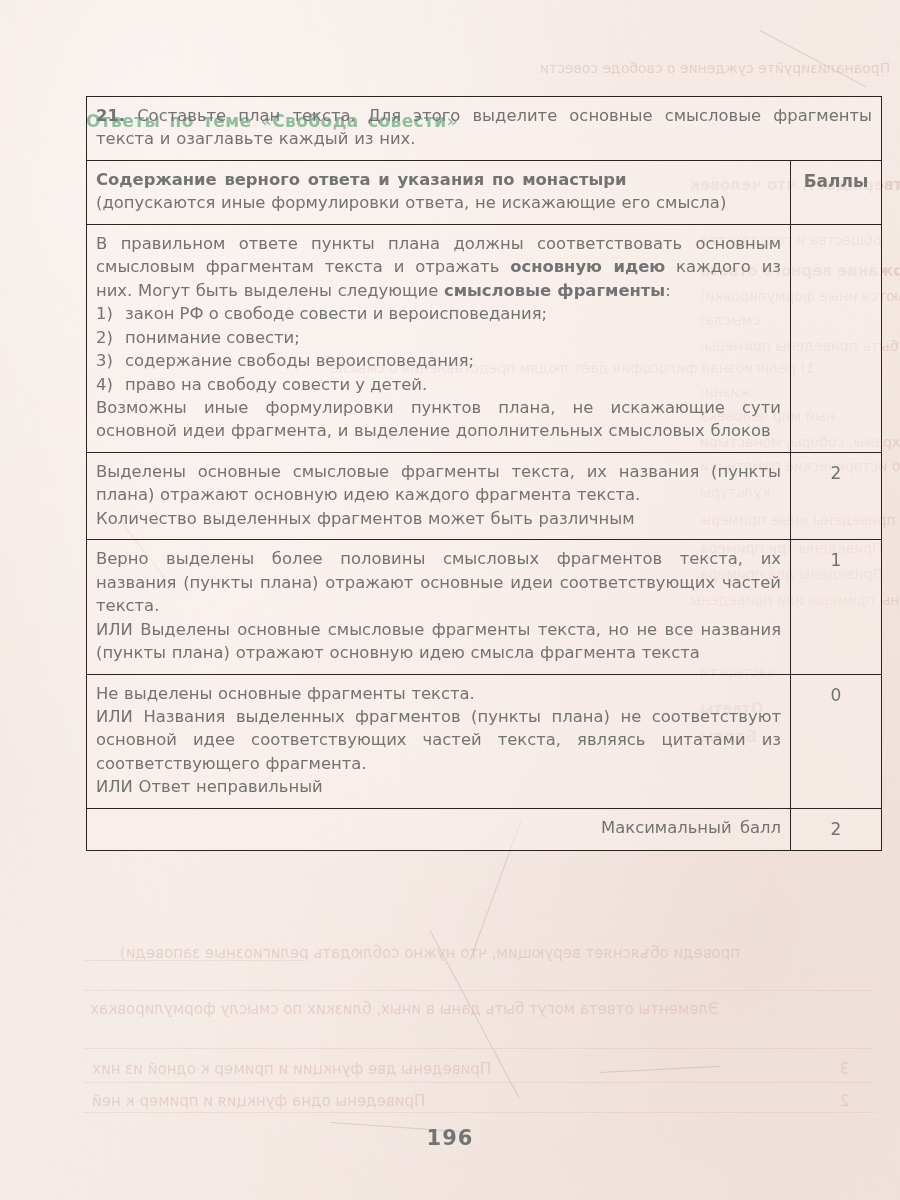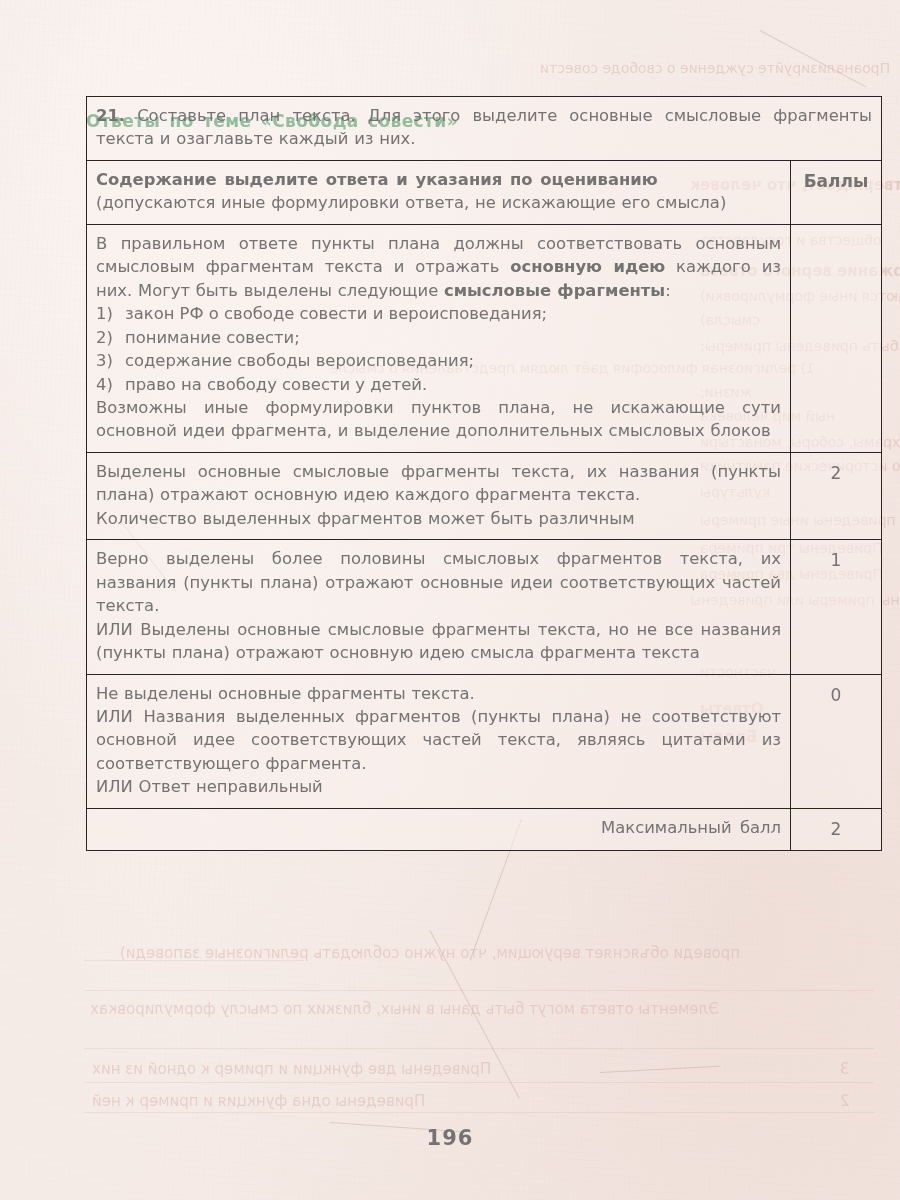--- a/index.html
+++ b/index.html
@@ -220,21 +220,21 @@
 
       <tr>
         <td colspan="2" class="txt">
           <span class="qnum">21.</span>
           <span>Составьте план текста. Для этого выделите основные смысловые фрагменты текста и озаглавьте каждый из них.</span>
         </td>
       </tr>
 
       <tr>
         <td class="txt-left">
-          <span class="hdr-main">Содержание выделите ответа и указания по оцениванию</span>
+          <span class="hdr-main">Содержание верного ответа и указания по монастыри</span>
           <span class="txt">(допускаются иные формулировки ответа, не искажающие его смысла)</span>
         </td>
         <td class="score-cell hdr-score">Баллы</td>
       </tr>
 
       <tr>
         <td>
           <div class="txt">
             <span>В правильном ответе пункты плана должны соответствовать основным смысловым фрагментам текста и отражать </span><span class="b">основную идею</span><span> каждого из них. Могут быть выделены следующие </span><span class="b">смысловые фрагменты</span><span>:</span>
           </div>

